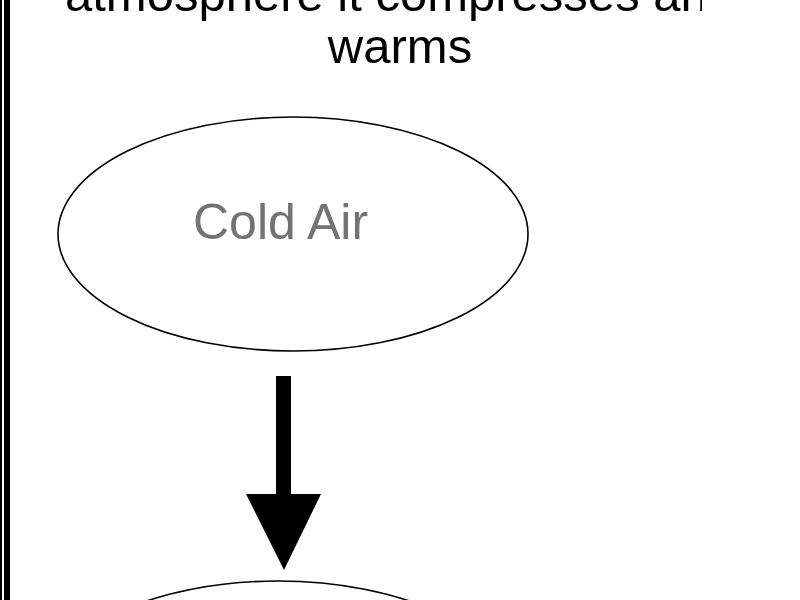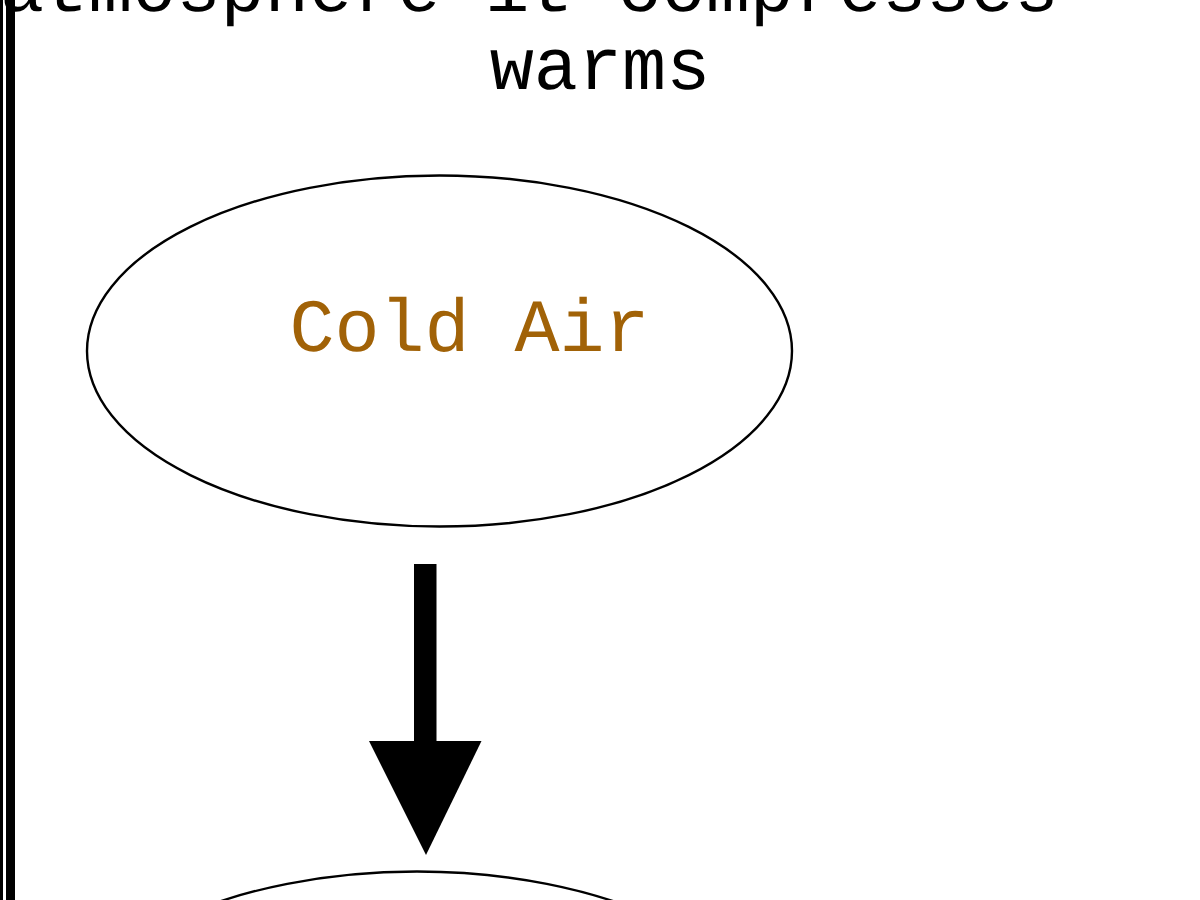--- a/index.html
+++ b/index.html
@@ -9,23 +9,22 @@
       height: 600px;
       overflow: hidden;
       background: #ffffff;
     }
     .canvas {
       position: relative;
       width: 702px;
       height: 600px;
       background: #ffffff;
       overflow: hidden;
-      font-family: Liberation Mono, monospace;
+      font-family: Liberation Sans, sans-serif;
       color: #000;
-      padding-left: 28px;
     }
     .border-line {
       position: absolute;
       top: 0;
       height: 600px;
       background: #000;
     }
     .caption-line {
       position: absolute;
       left: 0;
@@ -42,21 +41,21 @@
       position: absolute;
       left: 0;
       top: 0;
     }
     .node-label {
       position: absolute;
       font-size: 50px;
       line-height: 1;
       white-space: nowrap;
       text-align: left;
-      color: #a16207;
+      color: #737373;
     }
   </style>
 </head>
 <body>
 
 <div class="canvas">
 
   <div class="border-line" style="left:0; width:2px;"></div>
   <div class="border-line" style="left:4px; width:6px;"></div>
   <div class="border-line" style="left:789px; width:6px;"></div>

